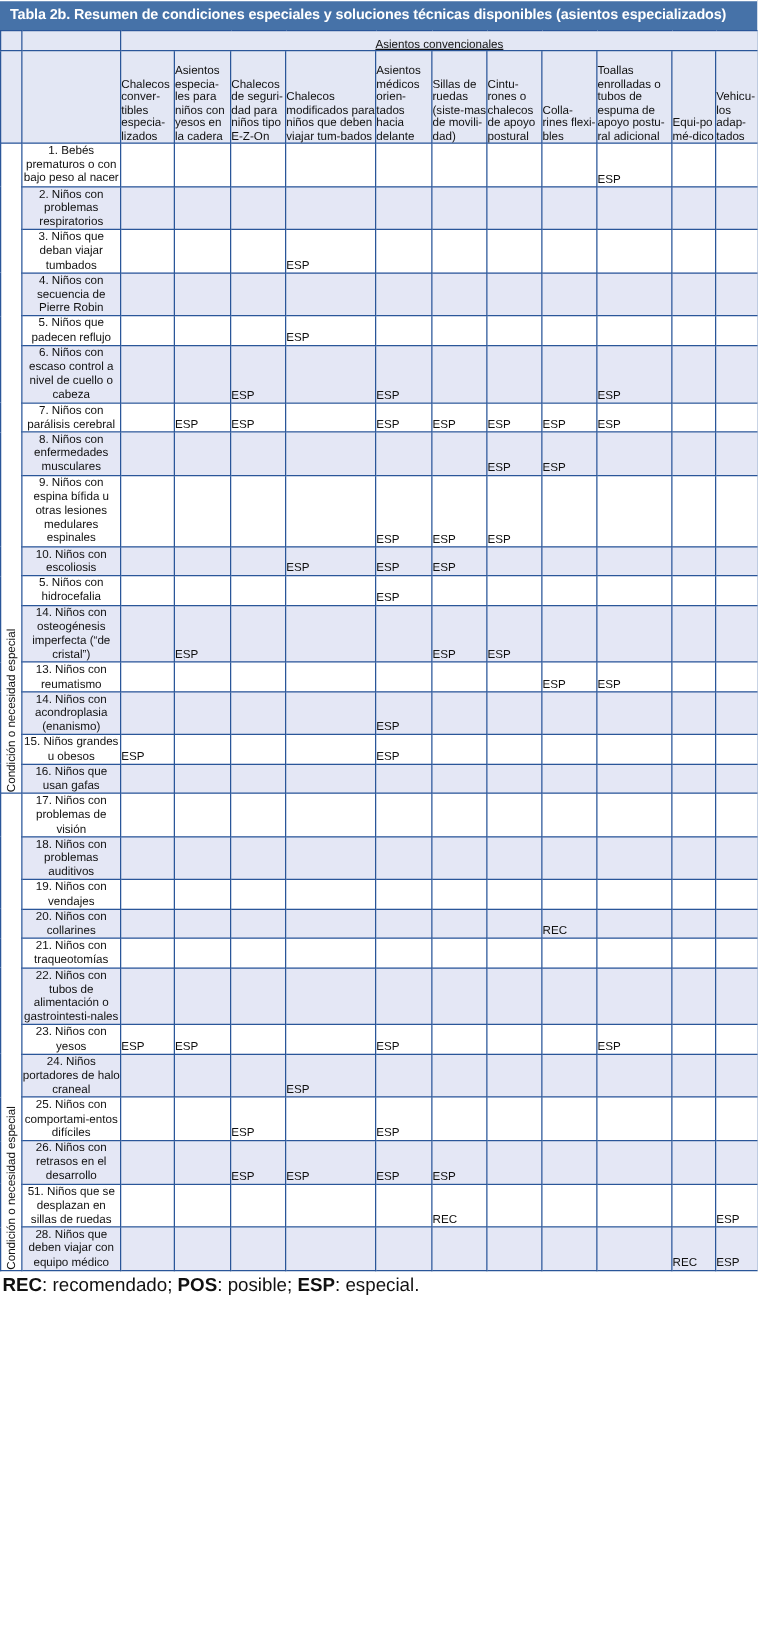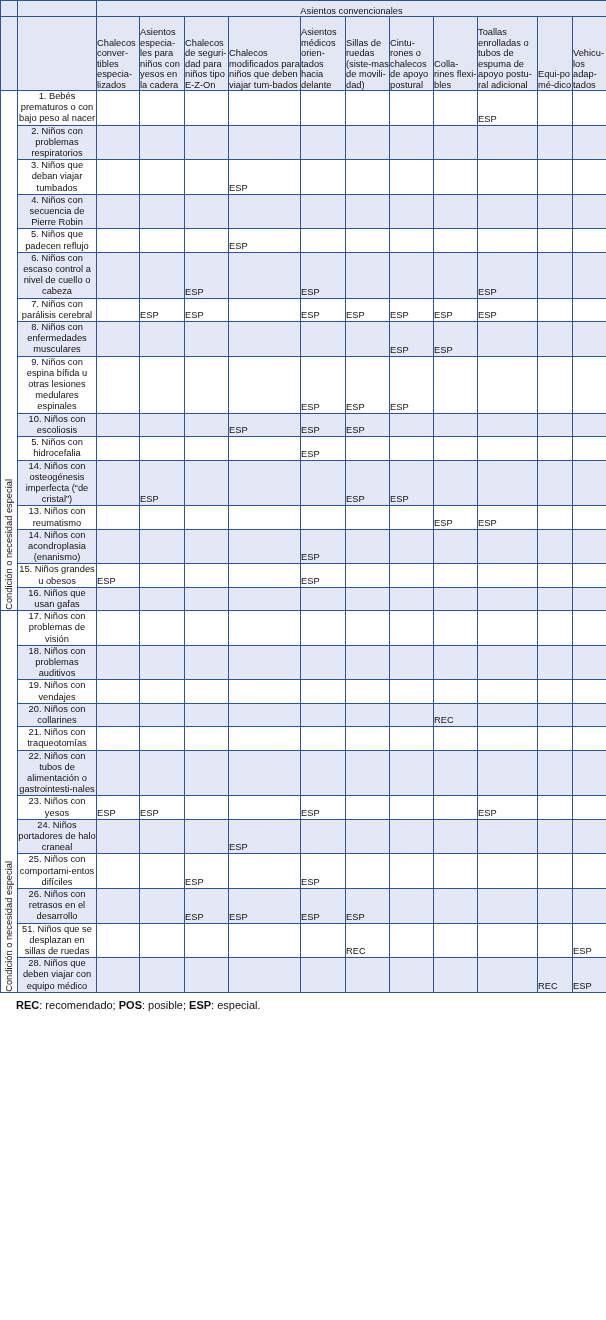--- a/index.html
+++ b/index.html
@@ -42,20 +42,21 @@
     box-sizing:border-box;
   }
   
   .grouphead{
     background:#e3e7f4;
     text-align:center;
     font-size:9.3px;
     height:16px;
     vertical-align:middle;
     padding:1px 2px;
+    text-decoration:underline;
   }
   .colhead{
     background:#e3e7f4;
     text-align:left;
     vertical-align:bottom;
     padding:2px 1px 3px 1px;
     font-size:9.3px;
     line-height:10.5px;
     height:74px;
   }
@@ -91,32 +92,33 @@
     text-align:left;
     vertical-align:bottom;
     padding:0 0 1px 3px;
     font-size:9.3px;
     line-height:11px;
   }
   tr.alt > td{ background:#e4e7f5; }
   tr.white > td{ background:#ffffff; }
   
   .footer{
-    font-size:11px;
-    padding:6px 0 4px 16px;
+    font-size:15px;
+    padding:6px 0 4px 2px;
     color:#111111;
     line-height:12px;
   }
   .footer b{font-weight:bold;}
 </style>
 </head>
 <body>
 
 <div id="root">
 
+  <div class="title-bar">Tabla 2b. Resumen de condiciones especiales y soluciones técnicas disponibles (asientos especializados)</div>
 
   <table class="maintable">
     <colgroup>
       <col style="width:17px">
       <col style="width:79px">
       <col style="width:43px">
       <col style="width:45px">
       <col style="width:44px">
       <col style="width:72px">
       <col style="width:45px">

